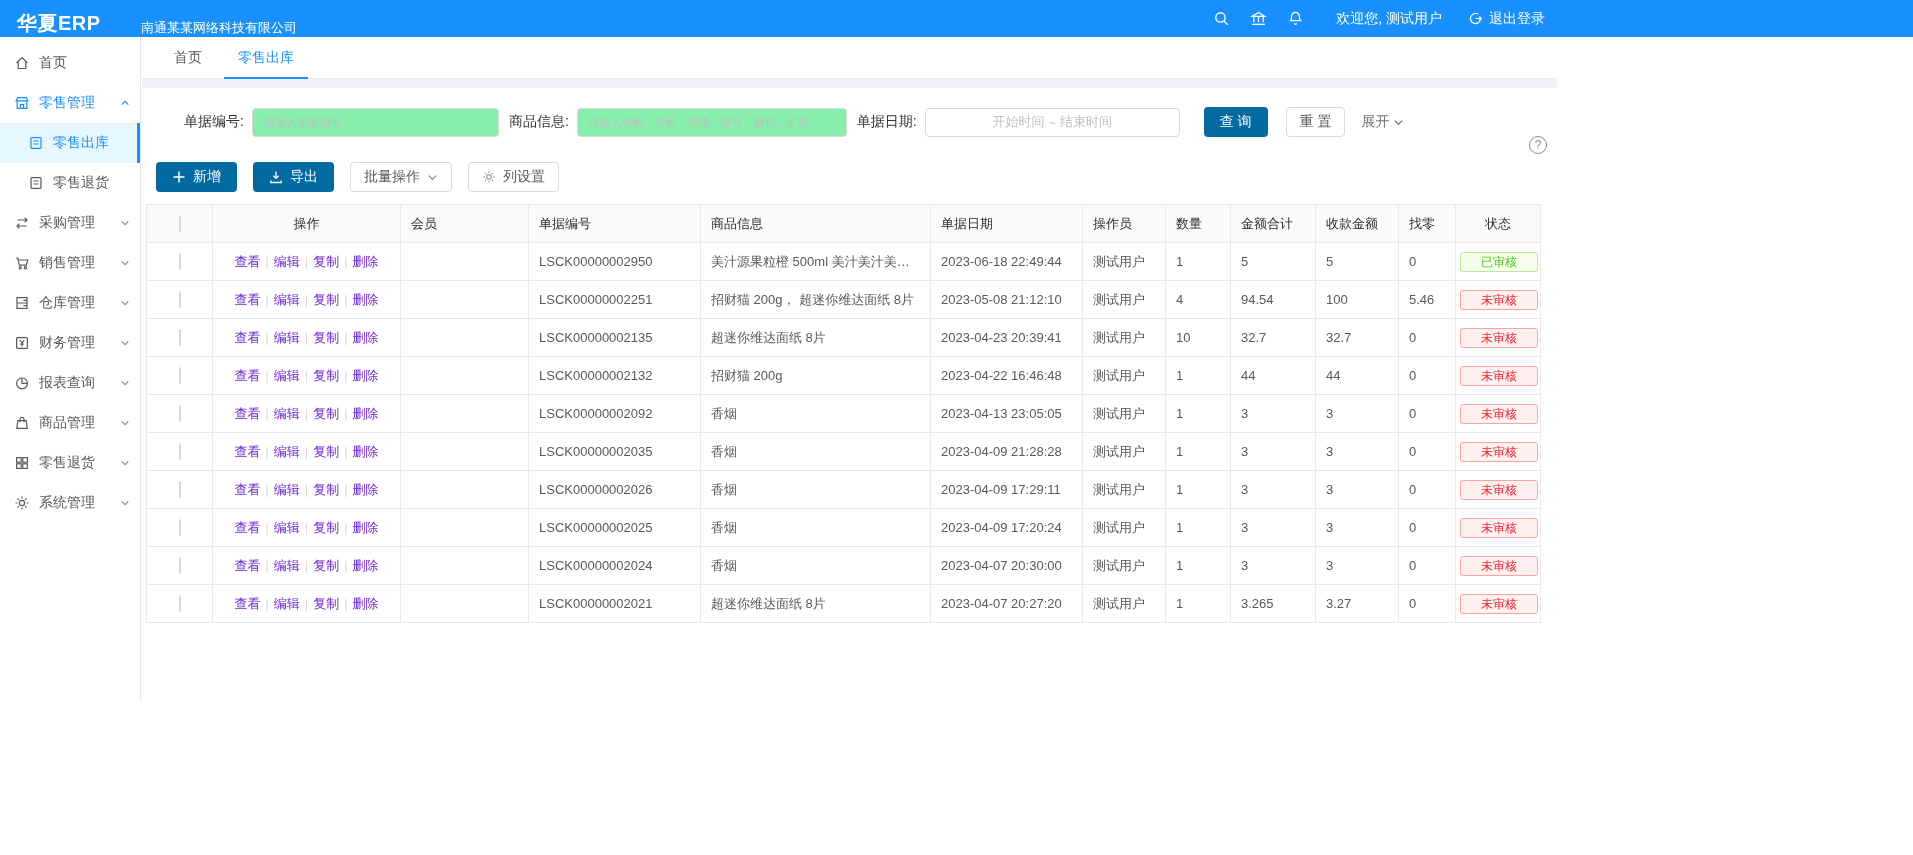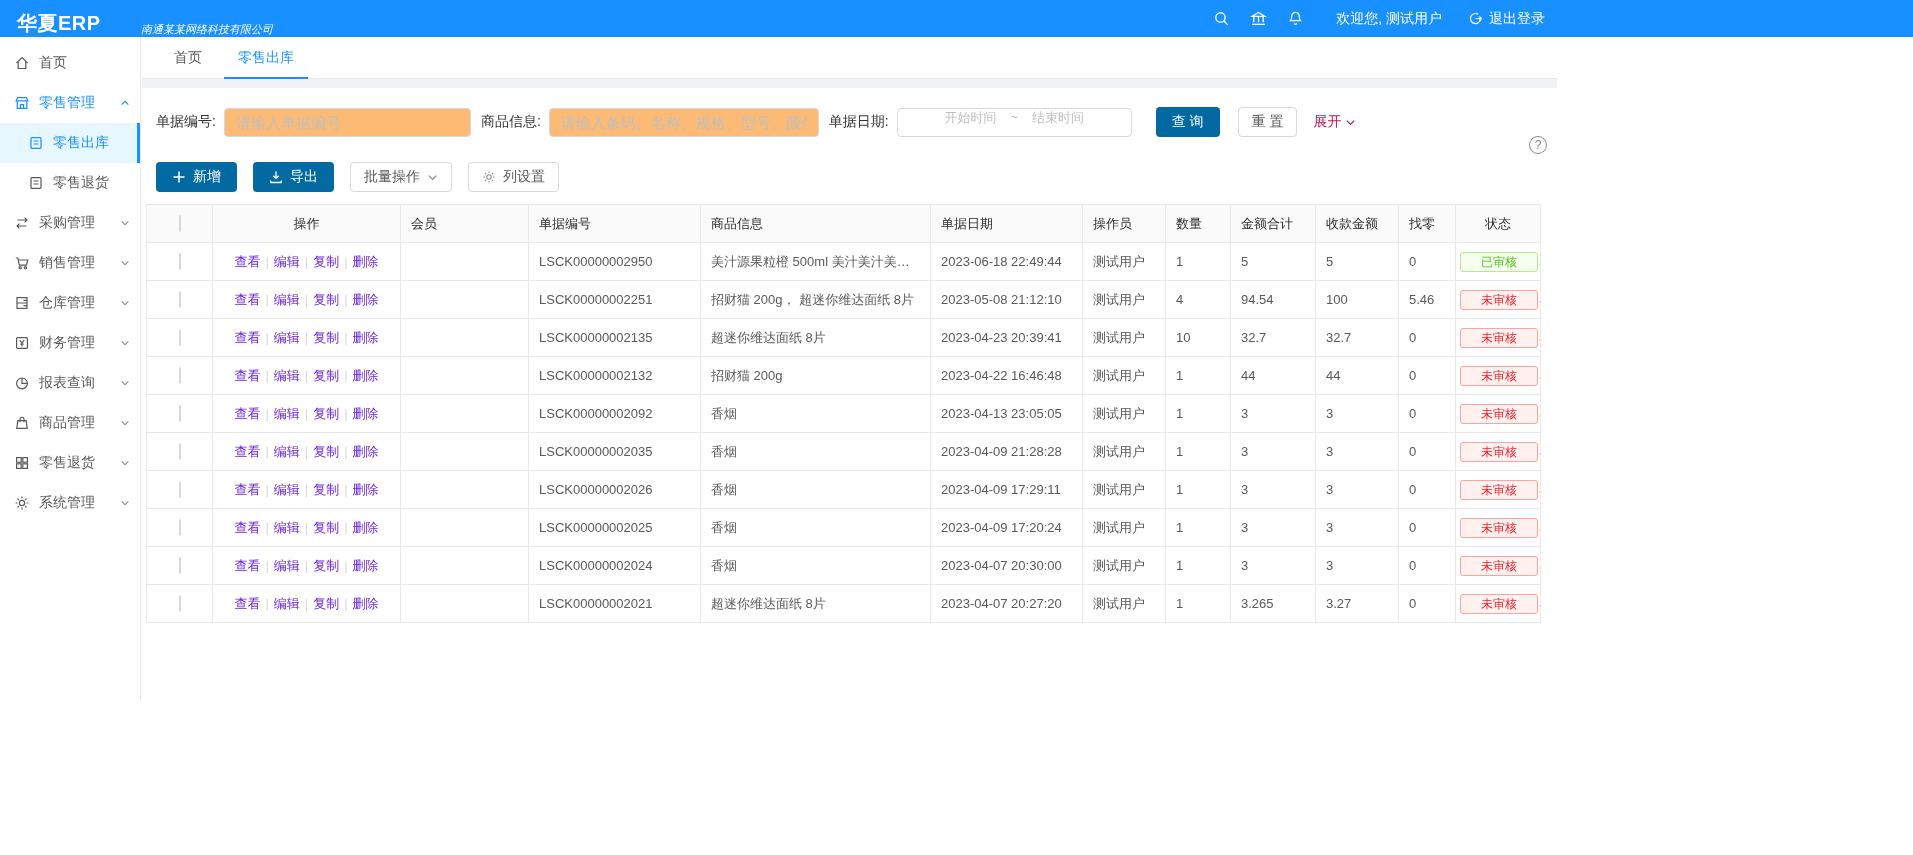--- a/index.html
+++ b/index.html
@@ -4,21 +4,21 @@
 <style>
   * { margin:0; padding:0; box-sizing:border-box; }
   html,body { width:1913px; height:855px; background:#fff;
     font-family:"Liberation Sans","DejaVu Sans",sans-serif; overflow:hidden; }
   #app { position:relative; width:1913px; height:855px; background:#fff; }
 
   
   .topbar { position:absolute; top:0; left:0; width:100%; height:37px;
     background:#1890ff; display:flex; align-items:flex-end; color:#fff; }
   .logo { width:141px; padding-left:17px; font-size:20px; font-weight:bold; letter-spacing:.5px; }
-  .company { font-size:11px;font-style:italic; }
+  .company { font-size:13px; }
   .topbar-right { position:absolute; right:368px; top:0; height:37px;
     display:flex; align-items:center; gap:20px; }
   .tb-icon { width:17px; height:17px; display:inline-flex; color:#fff; cursor:pointer; }
   .tb-icon svg { width:100%; height:100%; }
   .welcome { font-size:14px; margin-left:12px; }
   .logout { font-size:14px; display:flex; align-items:center; gap:6px; cursor:pointer; margin-left:6px; }
   .logout .tb-icon { width:15px; height:15px; }
 
   
   .sidebar { position:absolute; top:37px; left:0; width:141px; height:664px;
@@ -42,37 +42,37 @@
   .tab { padding:0 18px; display:flex; align-items:center; font-size:14px;
     color:#595959; cursor:pointer; position:relative; }
   .tab.active { color:#1890ff; }
   .tab.active::after { content:""; position:absolute; left:4px; right:4px; bottom:-1px;
     height:2px; background:#1890ff; }
   .gray-band { height:9px; background:#f0f2f5; }
   .card { position:relative; background:#fff; height:613px; padding:8px 0 0 5px; }
 
   
   .filter-row { display:flex; align-items:center; padding:8px 0 0 9px; height:44px; }
-  .f-label { font-size:14px; color:#333; margin-right:8px; white-space:nowrap; }
+  .f-label { font-size:14px; color:#333; margin-right:8px; white-space:nowrap;margin-left:28px; }
   .f-label.ml { margin-left:10px; }
   .f-input { height:29px; border:1px solid #d9d9d9; border-radius:4px; padding:0 11px;
-    font-size:15px; color:#595959; background:#fdba74; outline:none;
+    font-size:11px; color:#595959; background:#86efac; outline:none;
     font-family:"Liberation Sans","DejaVu Sans",sans-serif; }
   .f-input::placeholder { color:#bfbfbf; }
   .w1 { width:247px; } .w2 { width:270px; }
-  .rangebox { width:235px; height:29px; border:1px solid #d9d9d9; border-radius:4px;
-    display:flex; align-items:flex-start; justify-content:center; gap:14px;
+  .rangebox { width:255px; height:29px; border:1px solid #d9d9d9; border-radius:4px;
+    display:flex; align-items:center; justify-content:center; gap:4px;
     font-size:13px; color:#bfbfbf; background:#fff; }
   .btn { height:30px; border-radius:4px; font-size:14px; display:inline-flex;
     align-items:center; justify-content:center; cursor:pointer; border:1px solid transparent; }
   .btn-primary { background:#0369a1; color:#fff; padding:0 15px; }
   .btn-default { background:#fff; color:#595959; border-color:#d9d9d9; padding:0 13px; }
   .search-btn { margin-left:24px; }
   .reset-btn { margin-left:18px; }
-  .expand-link { margin-left:16px; color:#be185d; font-size:14px; display:inline-flex;
+  .expand-link { margin-left:16px; color:#737373; font-size:14px; display:inline-flex;
     align-items:center; gap:4px; cursor:pointer; }
   .chev { width:11px; height:11px; display:inline-flex; }
   .chev svg { width:100%; height:100%; }
 
   
   .toolbar-row { display:flex; align-items:center; margin:22px 0 0 9px; height:30px; gap:16px; }
   .btn .bicon { width:14px; height:14px; display:inline-flex; margin-right:7px; }
   .btn .bicon svg { width:100%; height:100%; }
   .btn .caret { width:11px; height:11px; display:inline-flex; margin-left:7px; color:#8c8c8c; }
   .help-float { position:absolute; top:48px; right:10px; width:18px; height:18px;

